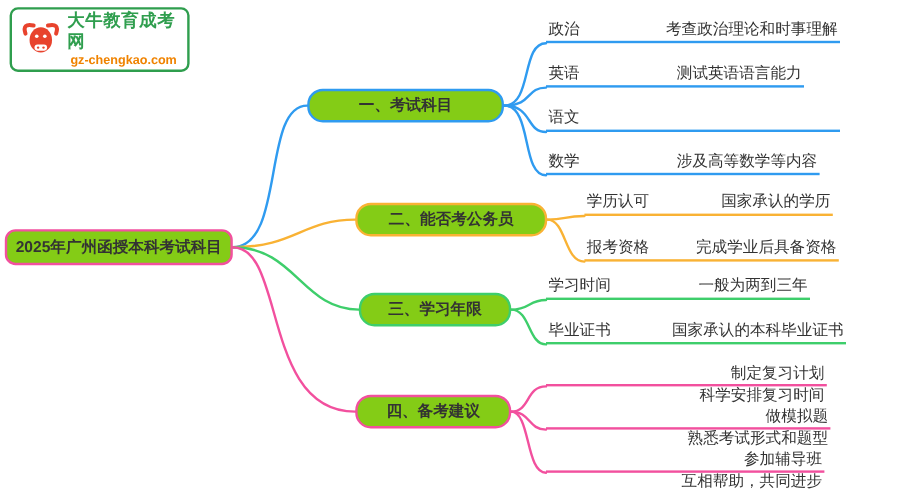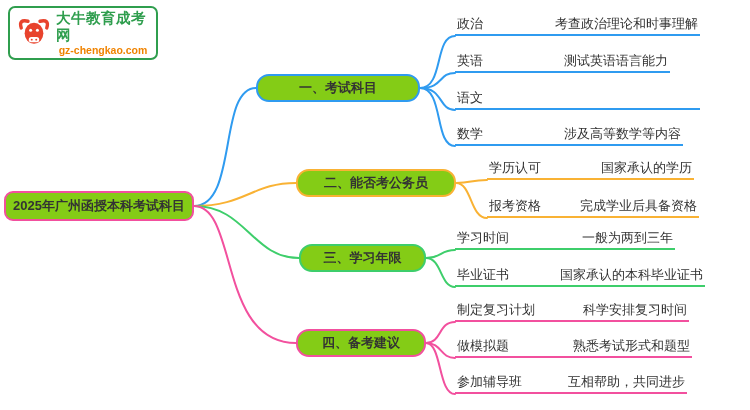--- a/index.html
+++ b/index.html
@@ -40,21 +40,21 @@
   .leaf{
     position:absolute;height:20px;box-sizing:border-box;z-index:2;
     display:flex;justify-content:space-between;align-items:flex-end;
     font-size:13px;color:var(--ink);border-bottom:2px solid #999;padding:0 2px 1px 2px;
     white-space:nowrap;
   }
   .leaf .lf-label{font-weight:500;}
   .lf-blue{border-color:var(--blue);left:455px;text-align:right;}
   .lf-orange{border-color:var(--orange);left:487px;}
   .lf-green{border-color:var(--green);left:455px;}
-  .lf-pink{border-color:var(--pink);left:455px;}
+  .lf-pink{border-color:var(--pink);left:455px;flex-direction:column;}
   #l00{top:16px;width:245px;}
   #l01{top:53px;width:215px;}
   #l02{top:90px;width:245px;}
   #l03{top:126px;width:228px;}
   #l10{top:160px;width:207px;}
   #l11{top:198px;width:212px;gap:16px;}
   #l20{top:230px;width:220px;}
   #l21{top:267px;width:250px;}
   #l30{top:302px;width:234px;}
   #l31{top:338px;width:237px;}

